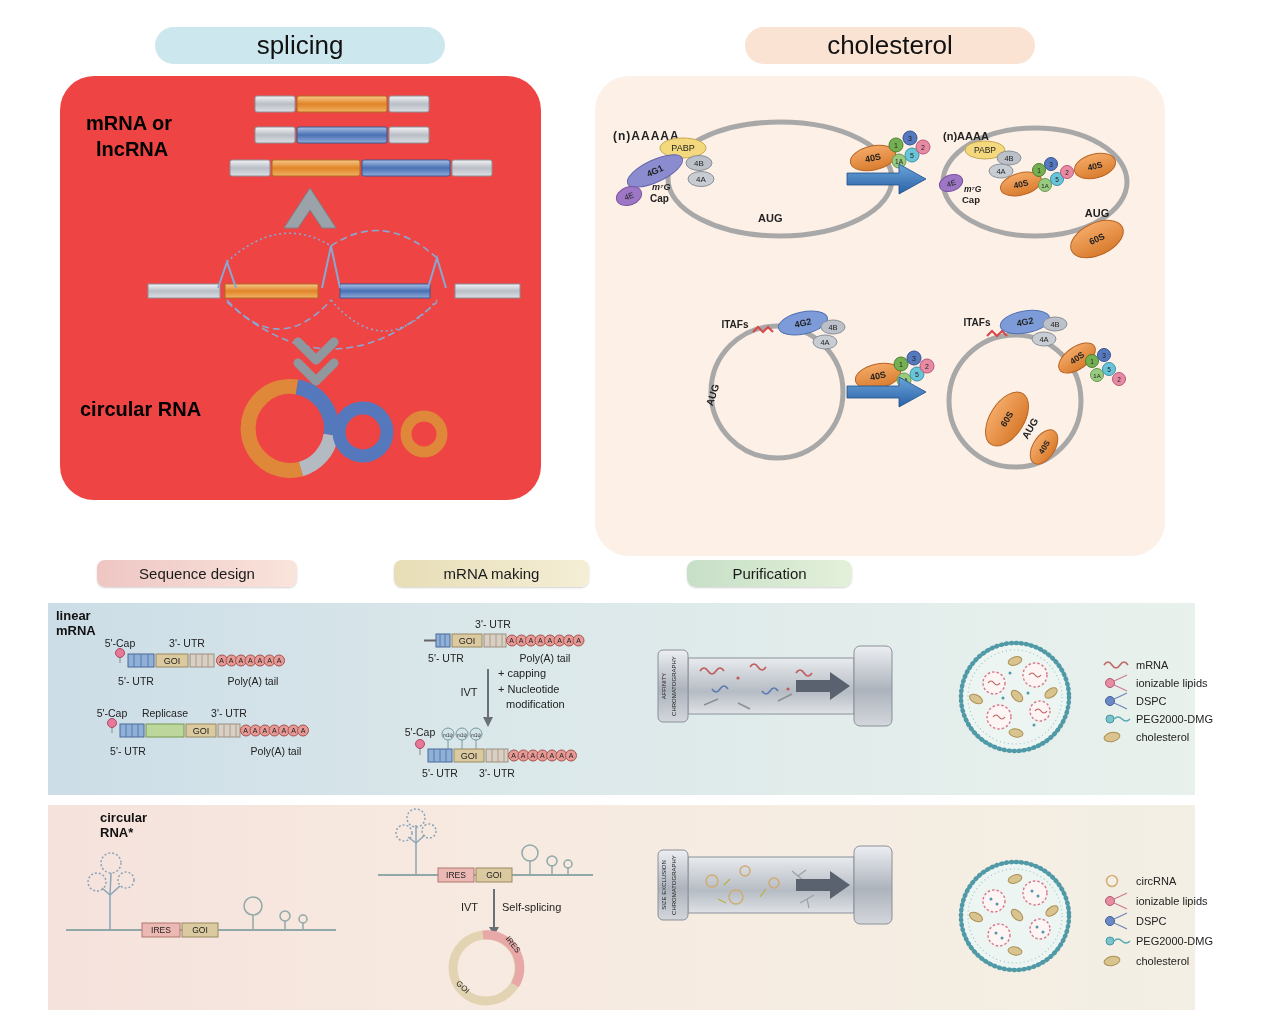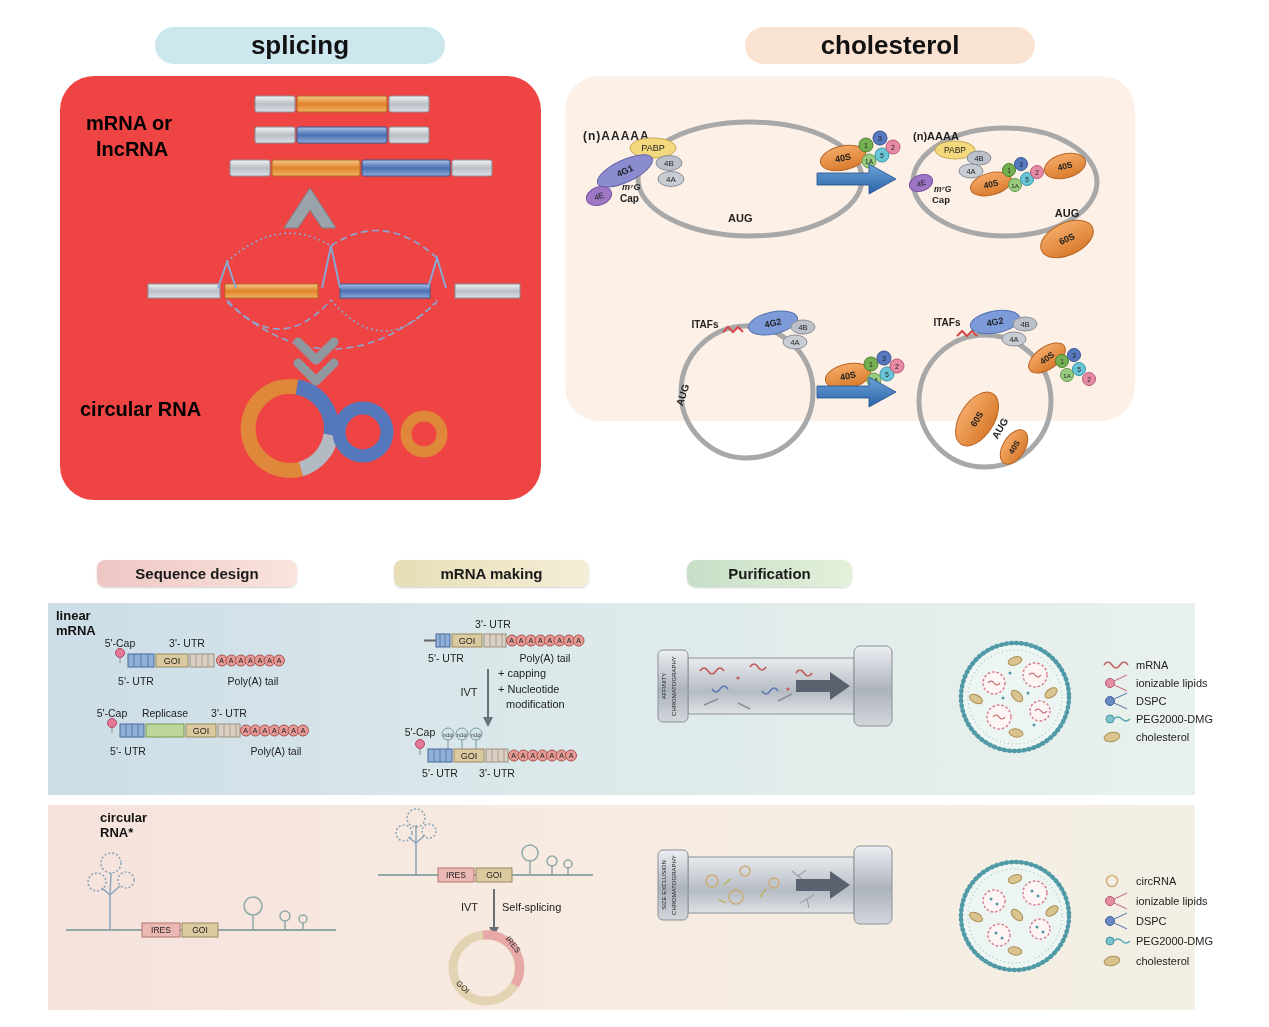--- a/index.html
+++ b/index.html
@@ -1,19 +1,19 @@
 <!DOCTYPE html>
 <html><head>
 <meta charset="utf-8">
 <style>
   html,body{margin:0;padding:0;background:#fff;font-family:"Liberation Sans",sans-serif;}
   #canvas{position:relative;width:1269px;height:1027px;background:#fff;overflow:hidden;}
   .abs{position:absolute;}
   svg{overflow:visible;display:block;font-family:"Liberation Sans",sans-serif;}
-  .pill{display:flex;align-items:center;justify-content:center;font-weight:bold;}
+  .pill{display:flex;align-items:center;justify-content:center;font-weight:normal;}
   .title-pill{width:290px;height:37px;border-radius:19px;font-size:26px;color:#111;}
   .hdr-pill{height:27px;border-radius:8px;font-size:15px;color:#1a1a1a;box-shadow:0 1px 2px rgba(0,0,0,.18);}
   .panel{border-radius:34px;}
   .row-label{font-weight:bold;font-size:13px;line-height:15px;color:#111;}
   text{fill:#222;}
 </style>
 </head>
 <body>
 
 <div id="canvas">
@@ -85,21 +85,21 @@
       <g fill="none">
         <path d="M241,393 A42,42 0 1 1 237,311" stroke="#e0883a" stroke-width="15"></path>
         <path d="M237,311 A42,42 0 0 1 271,359" stroke="#5577bb" stroke-width="15"></path>
         <path d="M271,359 A42,42 0 0 1 241,393" stroke="#b4bac2" stroke-width="15"></path>
         <circle cx="303" cy="356" r="24" stroke="#5577bb" stroke-width="13"></circle>
         <circle cx="364" cy="358" r="18" stroke="#e0883a" stroke-width="11"></circle>
       </g>
     </svg>
   </div>
 
-  <div class="abs panel" style="left:565px;top:76px;width:570px;height:345px;background:#fdf0e7;">
+  <div class="abs panel" style="left:595px;top:76px;width:570px;height:480px;background:#fdf0e7;">
     <svg class="abs" style="left:0;top:0" width="570" height="424" viewBox="0 0 570 424">
       <defs>
         <linearGradient id="tOr" x1="0" y1="0" x2="0" y2="1">
             <stop offset="0" stop-color="#f4a966"></stop>
             <stop offset="1" stop-color="#d97c2e"></stop>
           </linearGradient>
         <linearGradient id="tArrow" x1="0" y1="0" x2="0" y2="1">
             <stop offset="0" stop-color="#6aa4d8"></stop>
             <stop offset="1" stop-color="#2a62a8"></stop>
           </linearGradient>

